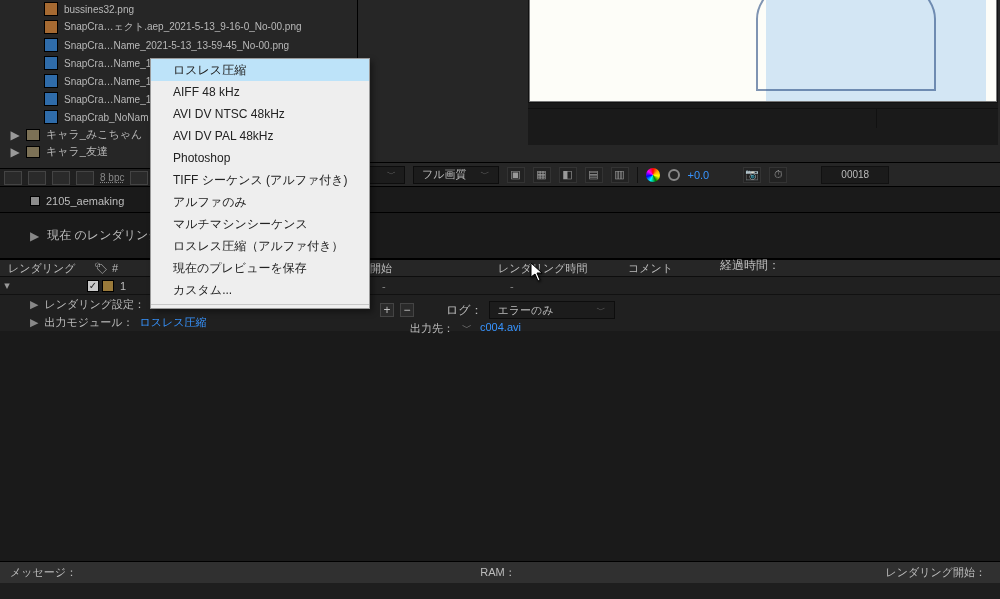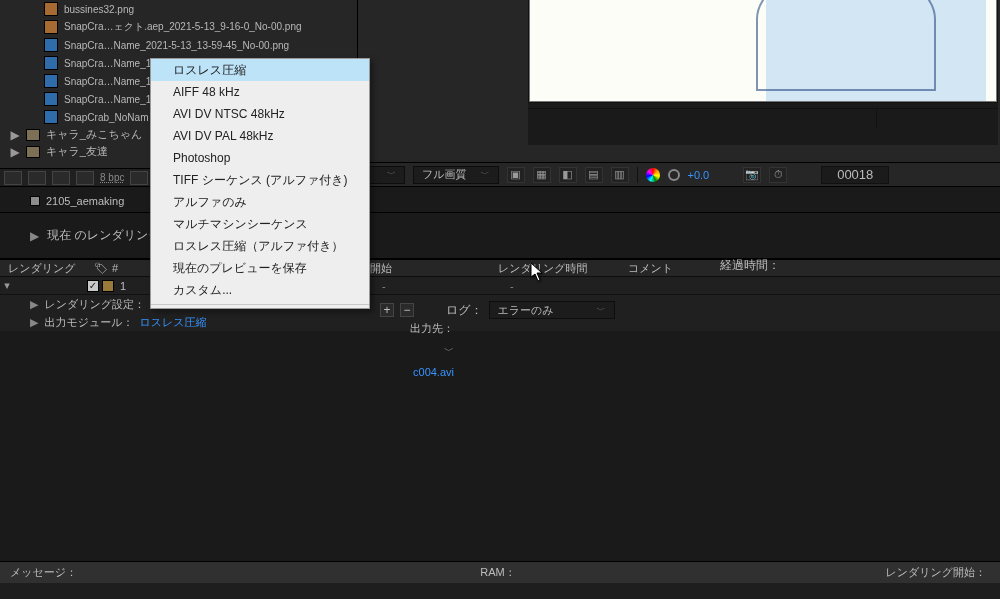--- a/index.html
+++ b/index.html
@@ -41,21 +41,21 @@
   
   .comp-controls { position: absolute; left: 358px; top: 162px; right: 0; height: 24px;
                    background: #262626; display: flex; align-items: center; gap: 8px; padding: 0 6px; border-top:1px solid #000;}
   .ctl-sep { width: 1px; height: 16px; background: #111; }
   .ctl-dd { display: flex; align-items: center; gap: 14px; background: #1c1c1c; border: 1px solid #0d0d0d; height: 18px; padding: 0 8px; font-size: 11px; color:#bbb;}
   .ctl-dd .caret { font-size: 9px; color:#888; }
   .ctl-ico { width: 18px; height: 16px; border: 1px solid #333; background:#222; display:inline-flex; align-items:center; justify-content:center; font-size:11px; color:#9a9a9a;}
   .ctl-ico.no-border{border:none; background:none;}
   .ctl-ico.colorwheel { background: conic-gradient(red,orange,yellow,green,cyan,blue,magenta,red); border-radius:50%; width:14px; height:14px;}
   .ctl-ico.ring { border:2px solid #888; border-radius:50%; width:12px; height:12px; background:none;}
-  .frame-readout { border:1px solid #111; background:#1b1b1b; height:18px; min-width:68px; display:inline-flex; align-items:center; justify-content:center; font-size:13px; color:#bbb;}
+  .frame-readout { border:1px solid #111; background:#1b1b1b; height:18px; min-width:68px; display:inline-flex; align-items:center; justify-content:center; font-size:10px; color:#bbb;}
 
   
   .ctxmenu { position: absolute; left: 150px; top: 58px; width: 220px; background: #eeeeee; border: 1px solid #9a9a9a; box-shadow: 3px 3px 6px rgba(0,0,0,.4); z-index: 50; }
   .ctxmenu .sep { height: 1px; background: #c8c8c8; margin: 3px 0; }
   .ctx-row { height: 22px; display: flex; align-items: center; padding: 0 22px; color:#222; font-size:12px; white-space:nowrap;}
   .ctx-row.hi { background: #bde3f9; }
 
   
   .rq { position: absolute; left: 0; top: 186px; right: 0; bottom: 22px; background: #1a1a1a; border-top:1px solid #000;}
   .rq-tab { display:inline-flex; align-items:center; height:20px; padding:0 14px 0 8px; margin:4px 0 0 22px; color:#bdbdbd; font-size:11px; gap:6px;}
@@ -82,21 +82,21 @@
   .rq-item-row .swatch{ width:12px; height:12px; background:#9a7a3a; border:1px solid #000; margin-right:6px;}
   .rq-item-row .num{ width:22px;}
   .rq-item-row .startgap{ width:240px;}
   .rq-item-row .dash{ color:#888;}
   .rq-sub { height:18px; display:flex; align-items:center; font-size:11px; padding-left:30px; color:#bdbdbd; gap:6px;}
   .rq-sub .tw{ color:#888;}
   .rq-sub .link { color:#3794ff; }
   .rq-center-ctl{ position:absolute; left:380px; top:114px; display:flex; align-items:center; gap:6px;}
   .plusminus{ width:14px; height:14px; border:1px solid #444; background:#2a2a2a; display:inline-flex; align-items:center; justify-content:center;}
   .ctl-dd.dark{ background:#1c1c1c; border:1px solid #0d0d0d; }
-  .out-row{ position:absolute; left:410px; top:134px; display:flex; align-items:flex-end; gap:8px; font-size:11px;flex-direction:column;}
+  .out-row{ position:absolute; left:410px; top:134px; display:flex; align-items:flex-start; gap:8px; font-size:11px;}
   .caret2{ color:#888; font-size:10px;}
 
   
   .statusbar{ position:absolute; left:0; right:0; bottom:16px; height:22px; background:#303030; border-top:1px solid #000; display:flex; align-items:center; font-size:11px; color:#bdbdbd;}
   .statusbar .s-left{ padding-left:10px; flex:1;}
   .statusbar .s-mid{ flex:1; text-align:center;}
   .statusbar .s-right{ flex:1; text-align:right; padding-right:14px;}
 
   
   .cursor{ position:absolute; left:530px; top:262px; width:14px; height:20px; z-index:200;}

